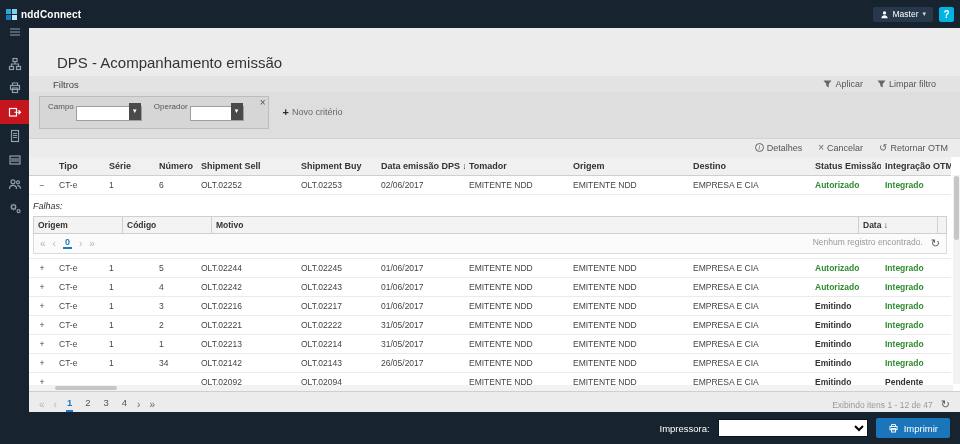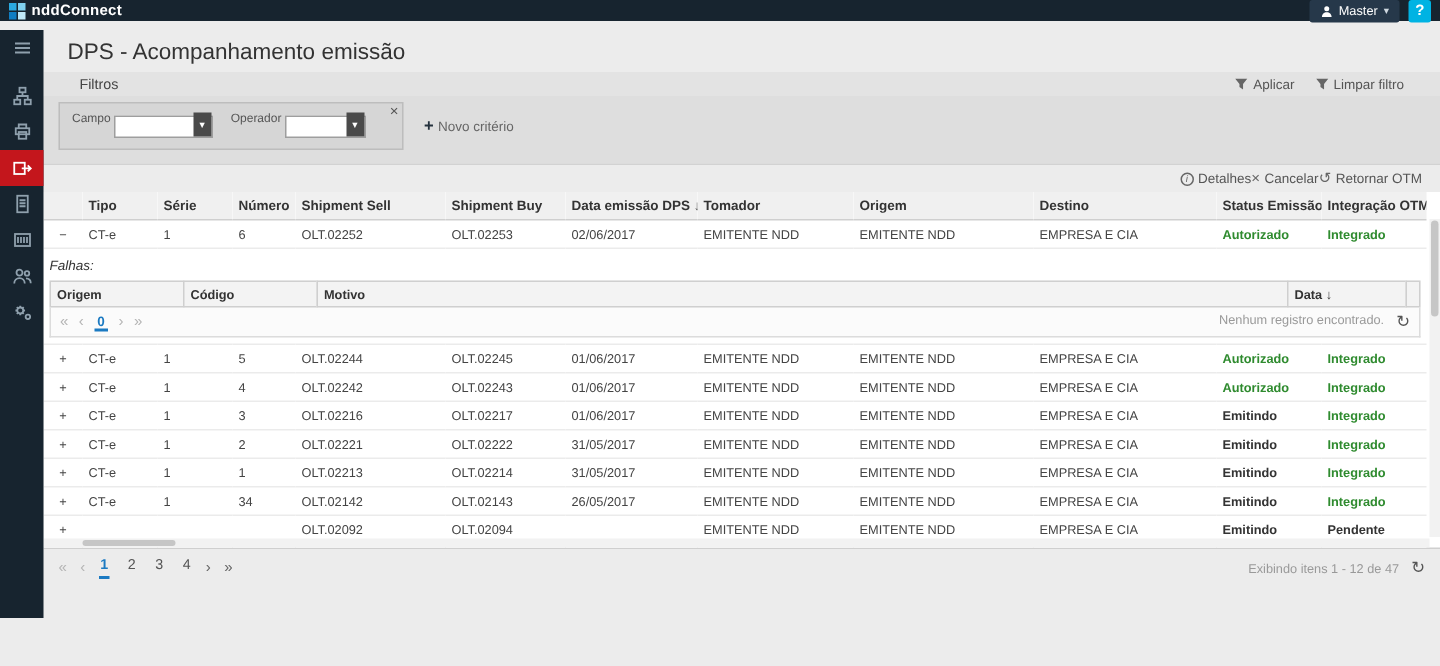--- a/index.html
+++ b/index.html
@@ -1,21 +1,21 @@
 <!DOCTYPE html>
 <html><head>
 <meta charset="utf-8">
 <style>
   * { box-sizing: border-box; margin: 0; padding: 0; }
   html,body { width:960px; height:444px; overflow:hidden; }
   body { font-family:"Liberation Sans", sans-serif; background:#ececec; }
   .app { position:relative; width:960px; height:444px; background:#ececec; overflow:hidden; }
 
   
-  .topbar { position:absolute; top:0; left:0; right:0; height:14px; background:#17242f;
+  .topbar { position:absolute; top:0; left:0; right:0; height:28px; background:#17242f;
             display:flex; align-items:center; justify-content:space-between; padding:0 6px; z-index:5; }
   .brand { display:flex; align-items:center; gap:4px; cursor:pointer; }
   .logo-grid { display:grid; grid-template-columns:5px 5px; grid-template-rows:5px 5px; gap:1px; }
   .logo-grid i { display:block; }
   .logo-grid i:nth-child(1){ background:#2aa9e0; }
   .logo-grid i:nth-child(2){ background:#7fd0ef; }
   .logo-grid i:nth-child(3){ background:#0f7dc2; }
   .logo-grid i:nth-child(4){ background:#bfe9f9; }
   .brand-text { color:#fff; font-size:10px; font-weight:bold; letter-spacing:.2px; }
   .topbar-right { display:flex; align-items:center; gap:6px; }
@@ -29,21 +29,21 @@
   .sidebar { position:absolute; top:20px; left:0; bottom:32px; width:29px; background:#17242f; z-index:4; }
   .side-item { width:29px; height:24px; display:flex; align-items:center; justify-content:center; cursor:pointer; }
   .side-item svg { stroke:#8fa0ad; fill:none; stroke-width:1.2; }
   .side-item.menu { margin-bottom:8px; }
   .side-item.active { background:#c4161c; }
   .side-item.active svg { stroke:#ffffff; }
 
   
   .main { position:absolute; top:20px; left:29px; right:0; bottom:32px; background:#ececec; display:flex; flex-direction:column; }
 
-  .page-head { padding:6px 16px 3px; }
+  .page-head { padding:6px 28px 3px;margin-top:28px; }
   .page-title { font-size:15px; font-weight:400; color:#333; }
   .page-subtitle { font-size:8.5px; color:#777; margin-top:2px; }
 
   
   .filters { margin-top:2px; background:#e3e3e3; border-bottom:1px solid #d2d2d2; }
   .filters-head { height:16px; display:flex; align-items:center; justify-content:space-between; padding:0 24px; }
   .filters-title { font-size:9.5px; color:#444; }
   .filters-actions { display:flex; gap:14px; }
   .flat-btn { display:flex; align-items:center; gap:3px; background:none; border:none; font-size:9px; color:#555;
               cursor:pointer; font-family:inherit; padding:0; }
@@ -61,21 +61,21 @@
   .select-wrap select { width:100%; height:15px; font-size:8.5px; border:1px solid #9e9e9e; background:#fff;
                         appearance:none; -webkit-appearance:none; padding:0 14px 0 3px; border-radius:0; font-family:inherit; }
   .select-wrap::after { content:"▾"; position:absolute; top:1px; right:1px; bottom:1px; width:12px; background:#4a4a4a;
                         color:#fff; font-size:7px; display:flex; align-items:center; justify-content:center; pointer-events:none; }
   .valor-input { width:70px; height:15px; border:1px solid #a8a8a8; background:#dcdcdc; font-size:8.5px; padding:0 3px; font-family:inherit; }
   .new-criterion { display:flex; align-items:center; gap:3px; background:none; border:none; font-size:9px; color:#666;
                    cursor:pointer; margin-top:10px; font-family:inherit; }
   .plus-glyph { color:#24313d; font-weight:bold; font-size:11px; }
 
   
-  .grid-toolbar { display:flex; justify-content:flex-end; align-items:center; gap:0; padding:4px 12px; }
+  .grid-toolbar { display:flex; justify-content:flex-end; align-items:center; gap:16px; padding:4px 12px; }
   .info-glyph { display:inline-block; width:9px; height:9px; border:1px solid #666; border-radius:50%; font-size:6.5px;
                 line-height:8px; text-align:center; color:#666; font-style:italic; }
   .x-glyph { color:#666; font-size:10px; line-height:9px; }
   .rot-glyph { color:#666; font-size:10px; line-height:9px; }
 
   
   .grid-wrap { position:relative; height:238px; background:#fff; overflow:hidden; border-bottom:1px solid #cfcfcf; }
   table.grid { border-collapse:collapse; table-layout:fixed; width:922px; }
   table.grid th { background:#f0f0f0; font-size:9px; font-weight:bold; color:#333; text-align:left;
                   padding:4px 4px; border-bottom:1px solid #cfcfcf; white-space:nowrap; overflow:hidden; cursor:pointer; }
@@ -482,14 +482,26 @@
         <span class="pg-nav">»</span>
       </div>
       <div class="pager-right">
         <span class="pager-summary">Exibindo itens 1 - 12 de 47</span>
         <span class="refresh-glyph">↻</span>
       </div>
     </div>
 
   </main>
 
+  <footer class="footer">
+    <span class="footer-label">Impressora:</span>
+    <select class="printer-select"><option></option></select>
+    <button class="print-btn">
+      <svg width="11" height="11" viewBox="0 0 14 14">
+        <path d="M4.5 4.5V2h5v2.5"></path>
+          <rect x="2.5" y="4.5" width="9" height="4"></rect>
+          <rect x="4.5" y="7" width="5" height="4.5"></rect>
+      </svg>
+      <span>Imprimir</span>
+    </button>
+  </footer>
 
 </div>
 
 </body></html>

